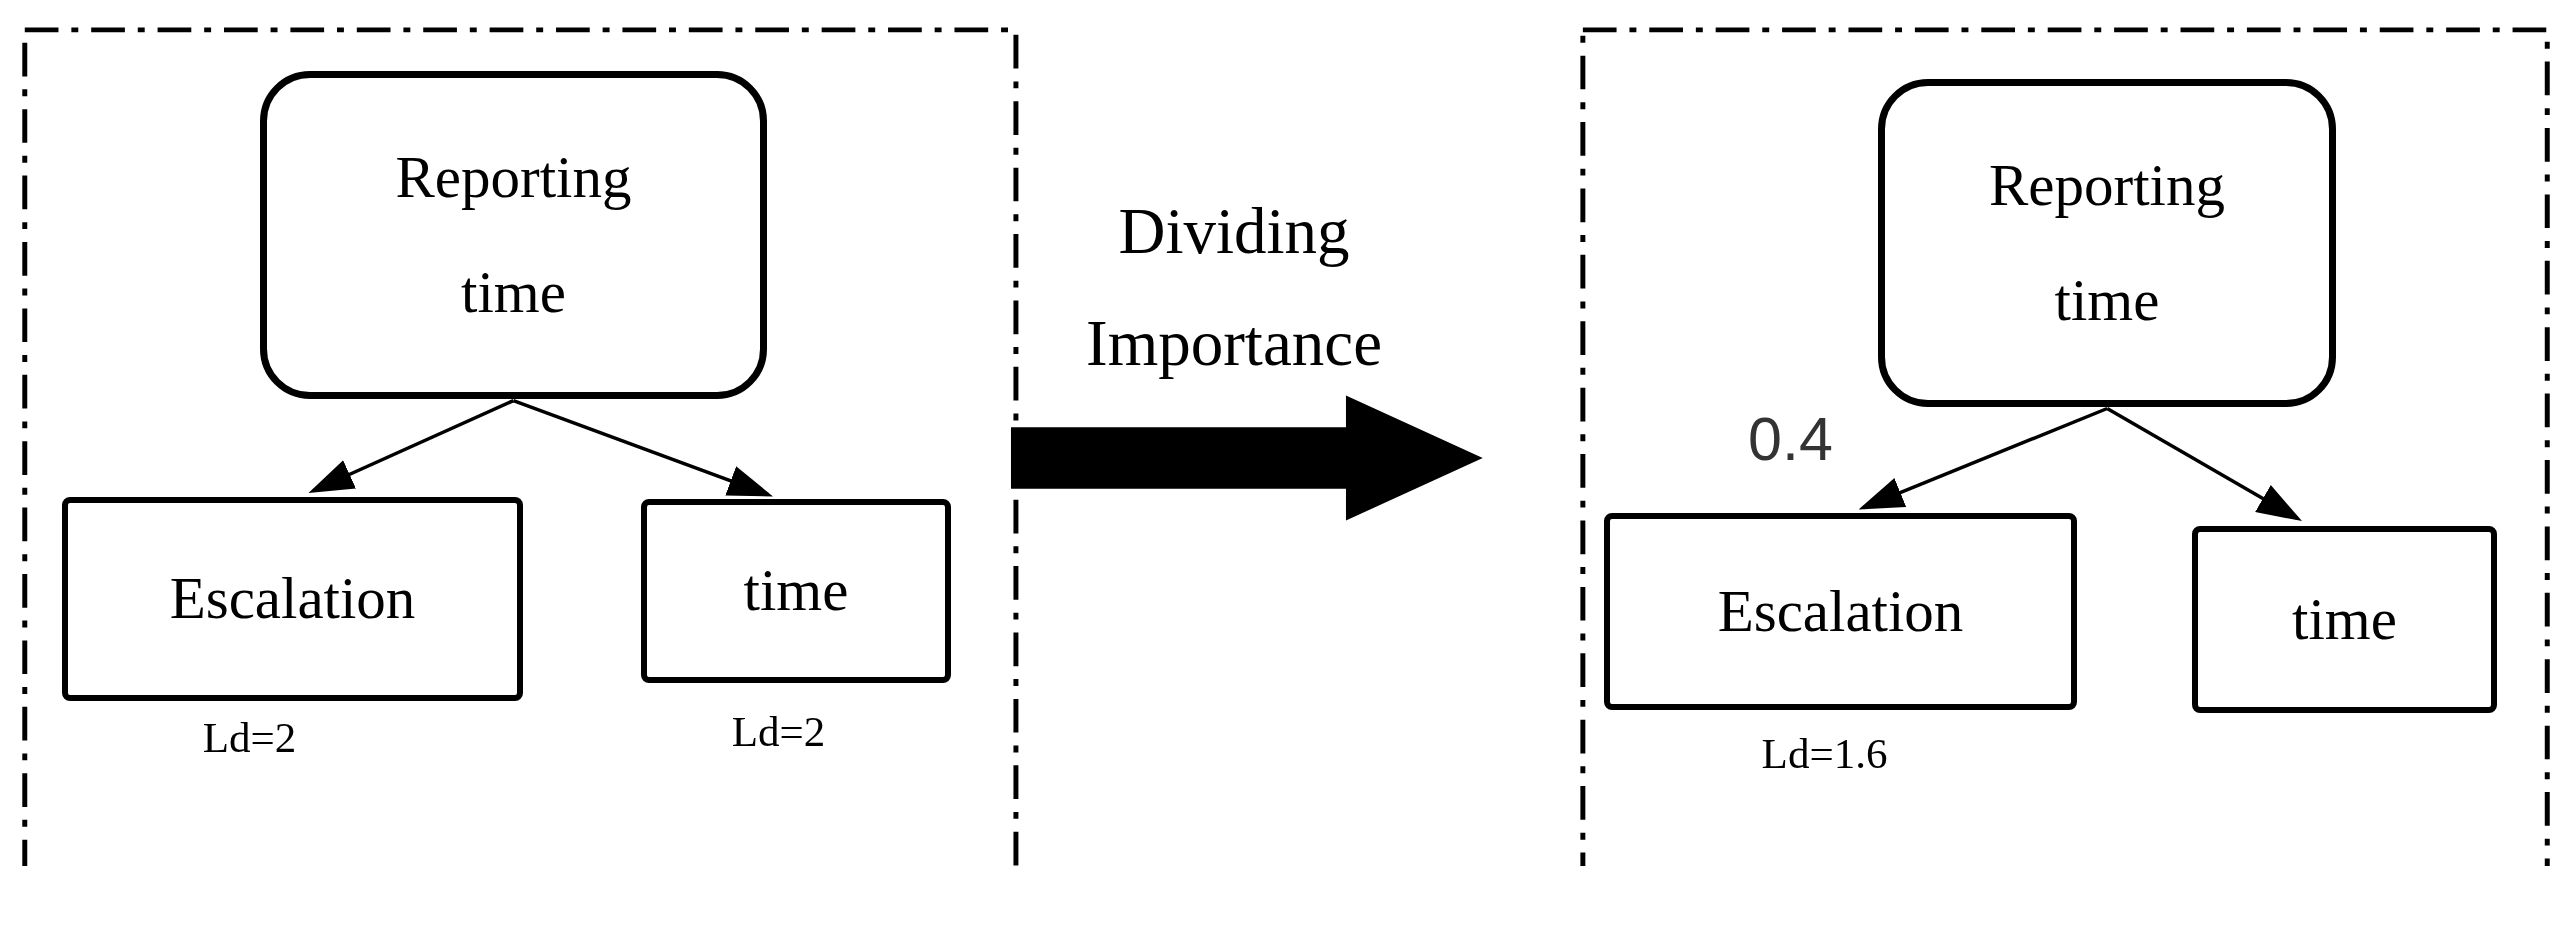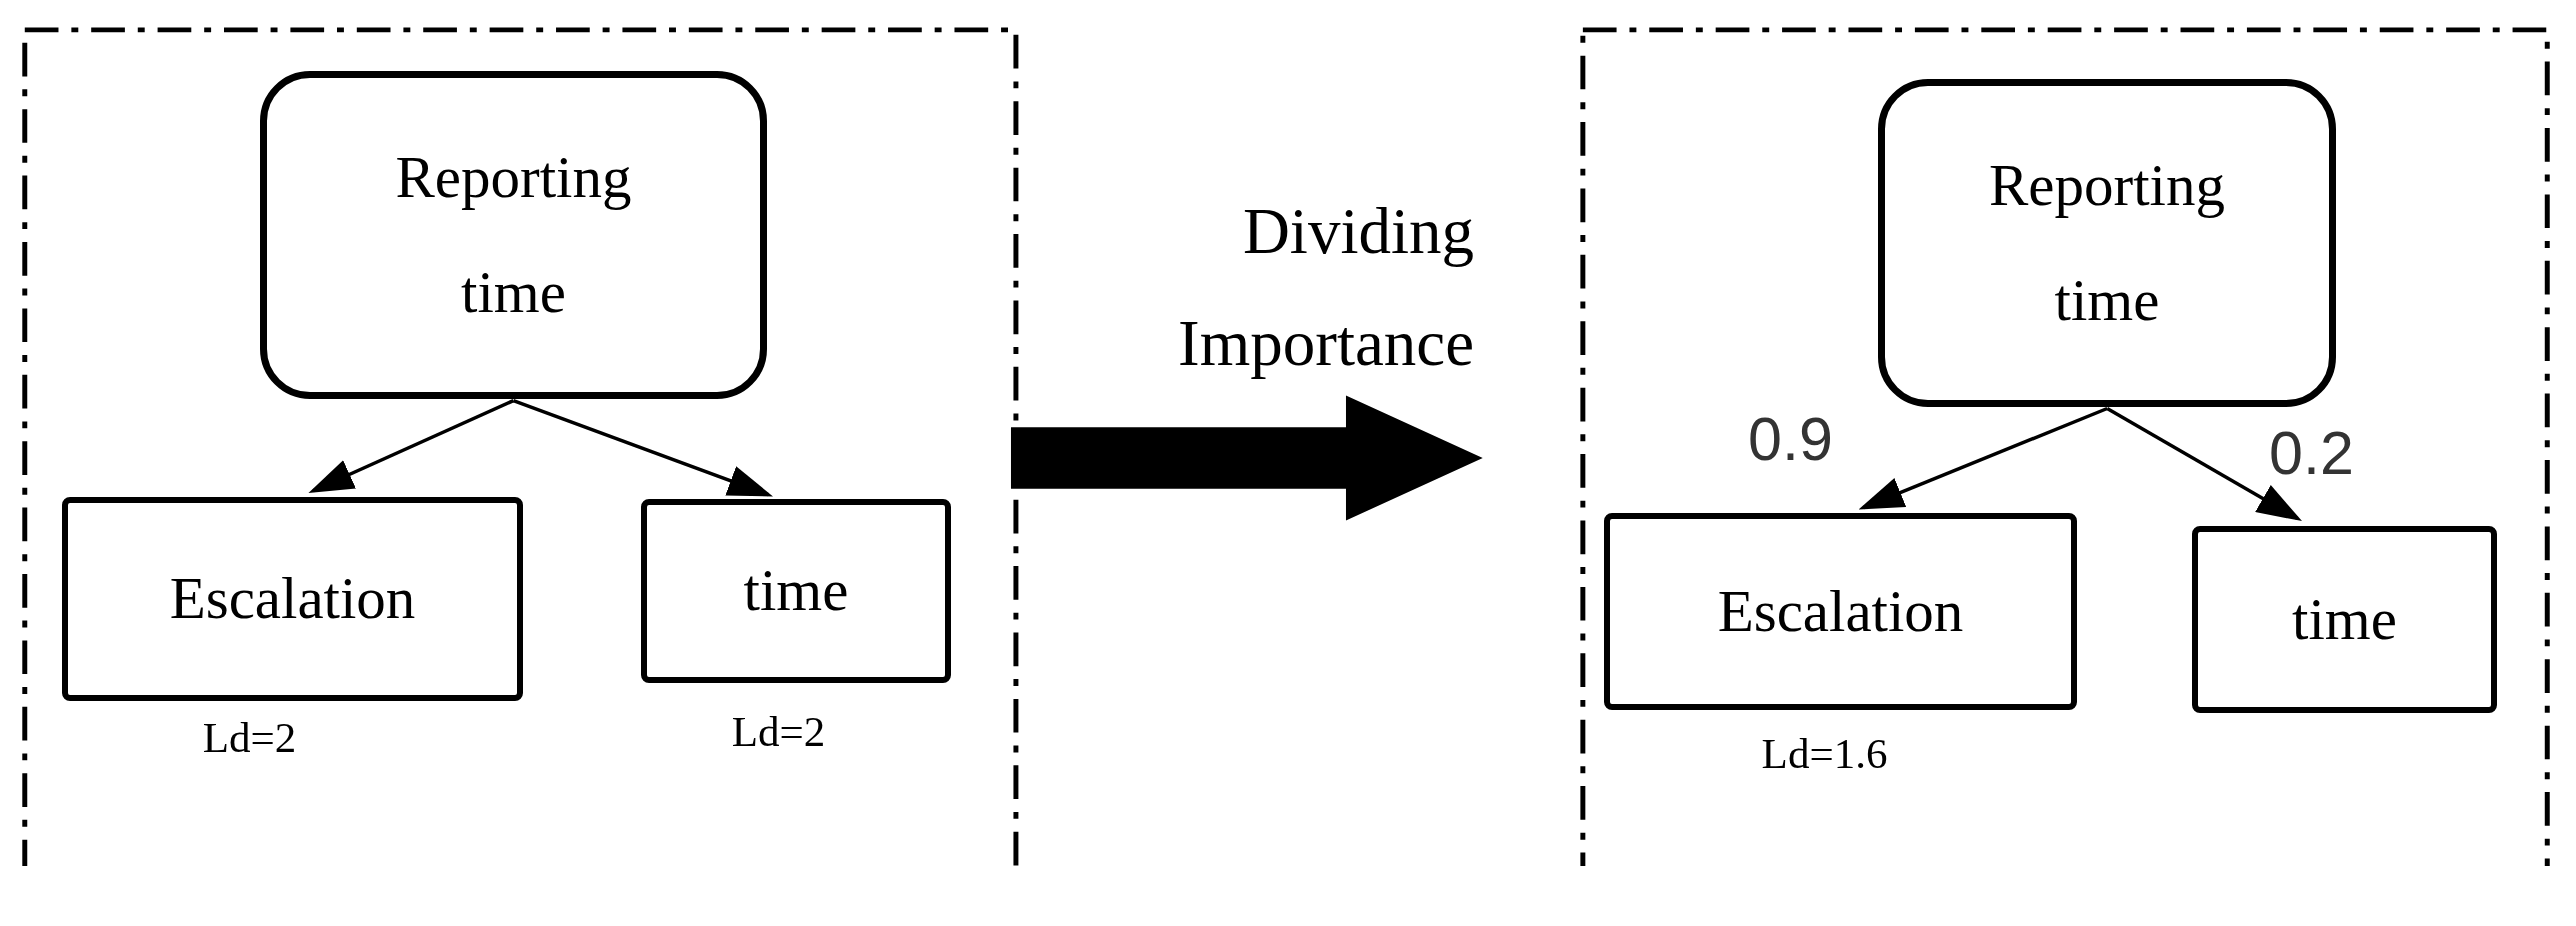--- a/index.html
+++ b/index.html
@@ -60,26 +60,26 @@
     font-family: "Liberation Serif", serif;
   }
   .weight {
     font-family: "Liberation Sans", sans-serif;
     font-size: 61px;
     color: #333333;
   }
   .transform-caption {
     position: absolute;
     z-index: 2;
-    left: 1078px;
+    left: 1036px;
     top: 176px;
     width: 396px;
     font-size: 65px;
     line-height: 1.72;
-    text-align: right;
+    text-align: center;
     color: #000000;
     font-family: "Liberation Serif", serif;
   }
 </style>
 </head>
 <body>
 
 <div class="canvas">
 
   <svg class="overlay" width="2576" height="927" viewBox="0 0 2599 935">
@@ -124,21 +124,20 @@
   </div>
 
   <div class="node child" style="left:1604px; top:513px; width:473px; height:197px;">
     <span>Escalation</span>
   </div>
 
   <div class="node child" style="left:2192px; top:526px; width:305px; height:187px;">
     <span>time</span>
   </div>
 
-  <div class="flabel weight" style="left:1642px; top:409px;">0.9</div>
+  <div class="flabel weight" style="left:1642px; top:409px;">0.4</div>
 
-  <div class="flabel weight" style="left:2163px; top:423px;">0.2</div>
 
   <div class="flabel" style="left:1676px; top:732px;">Ld=1.6</div>
 
 
 </div>
 
 
 </body></html>

